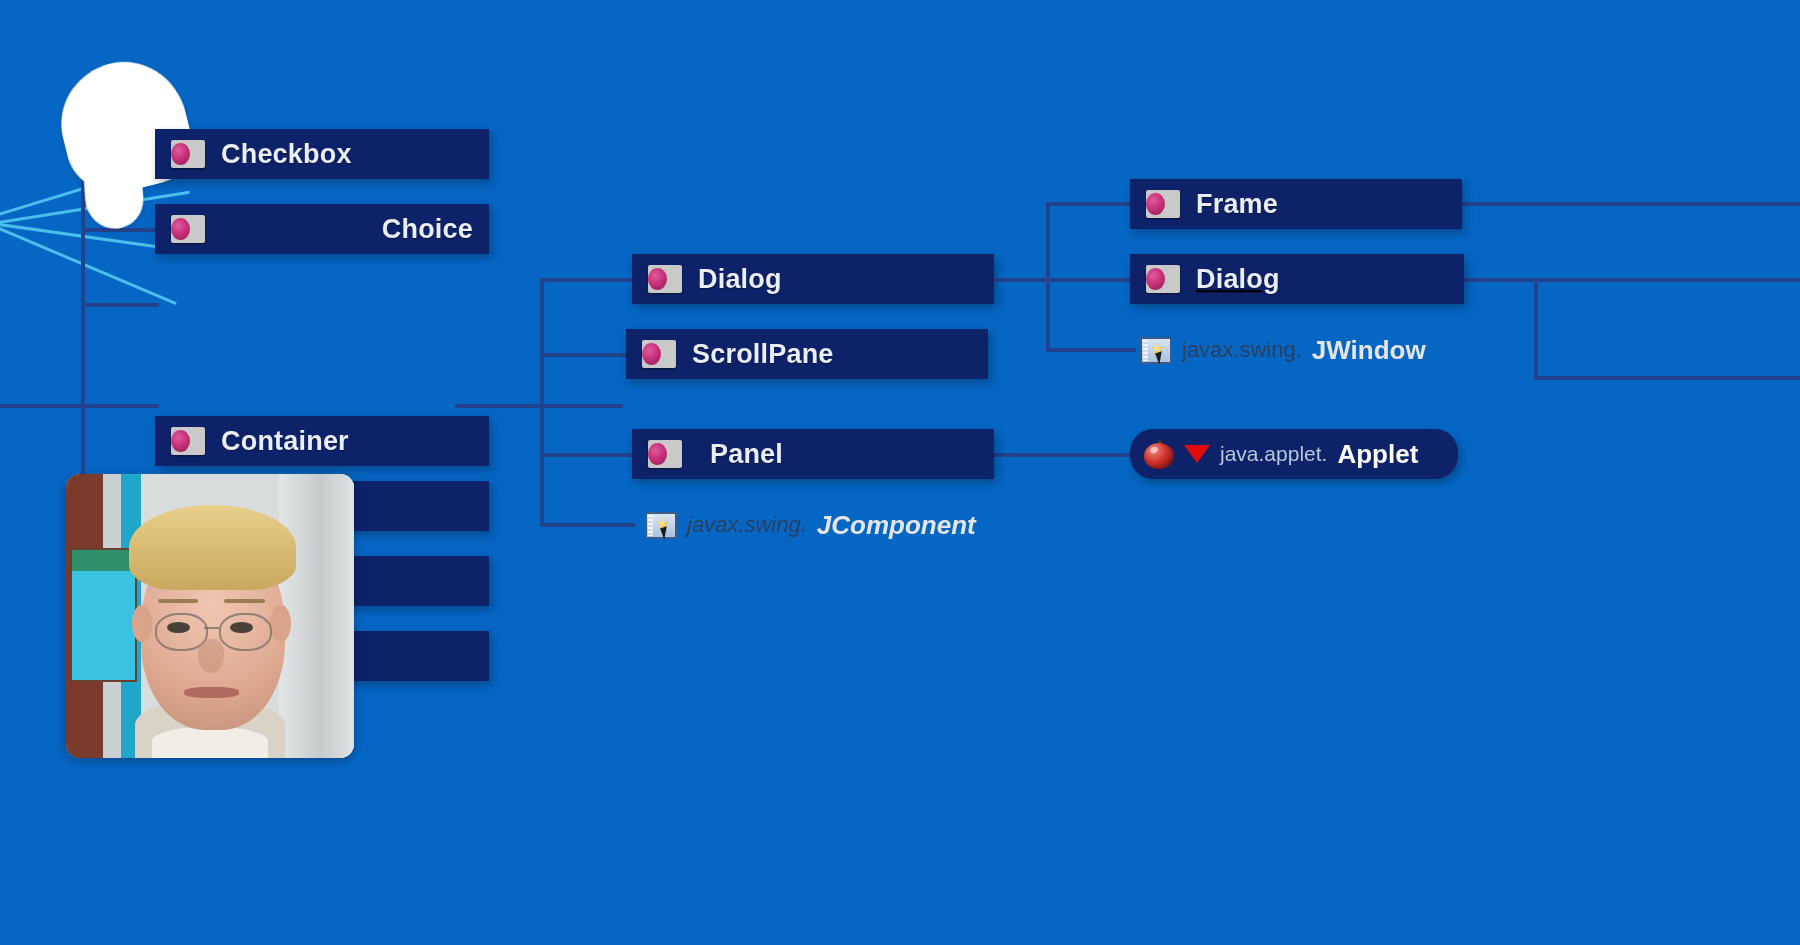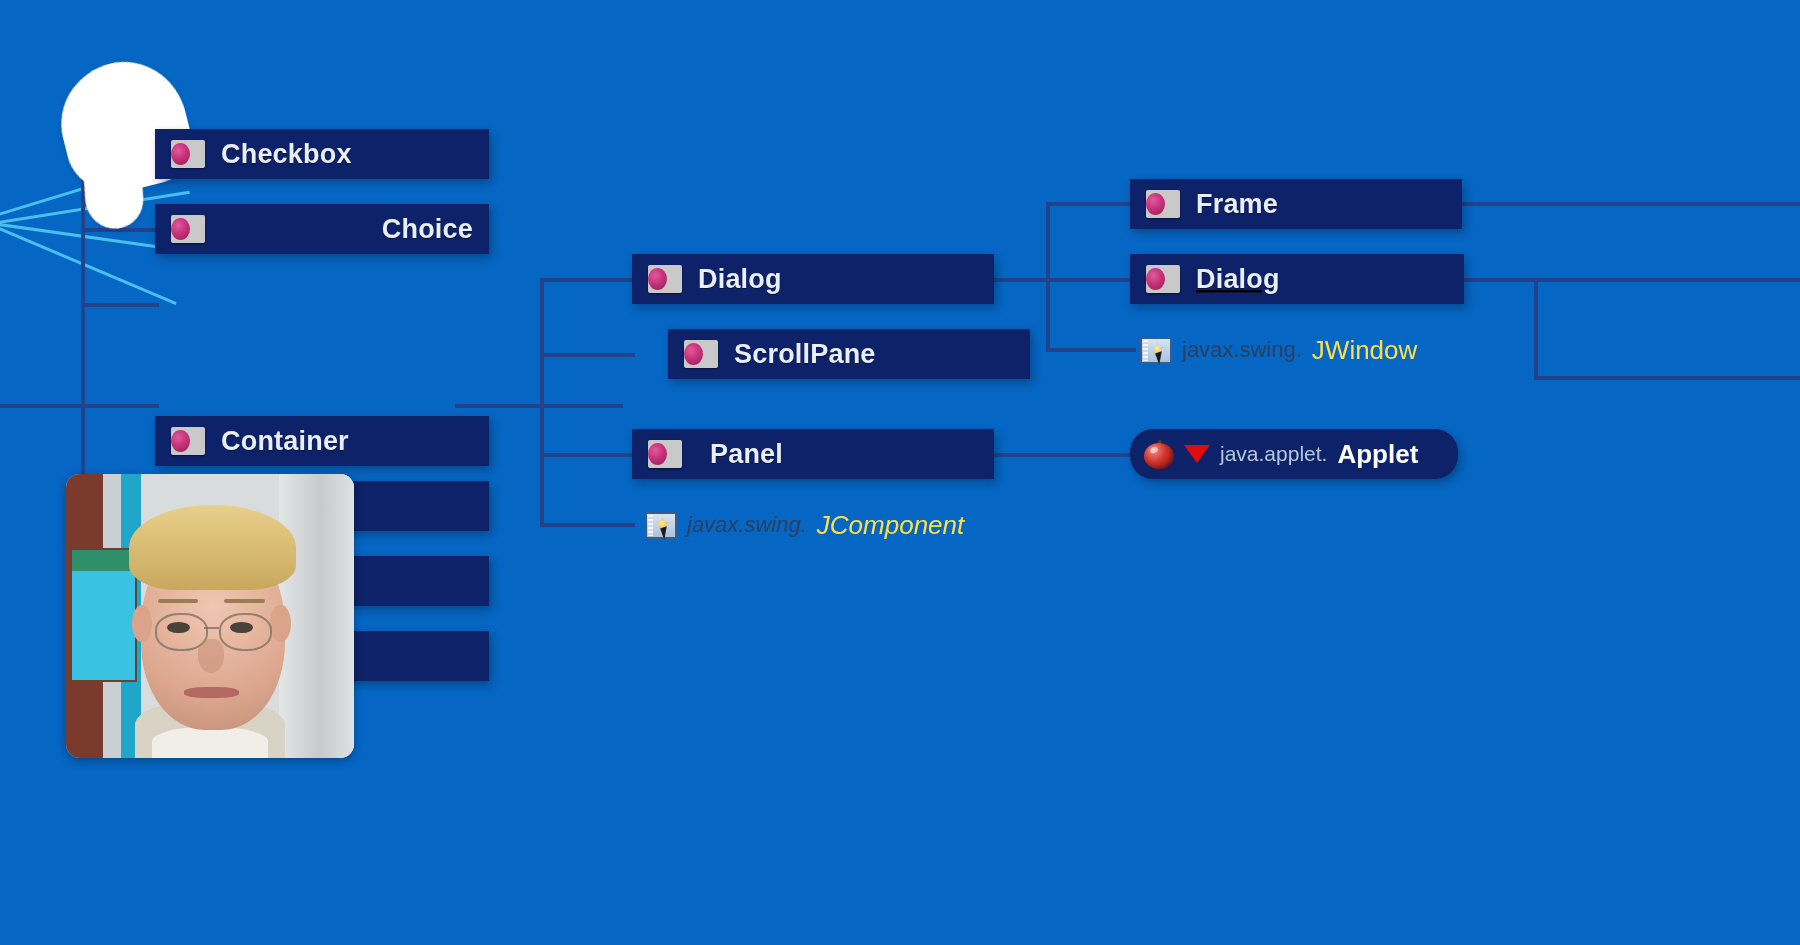--- a/index.html
+++ b/index.html
@@ -85,21 +85,21 @@
     transform:rotate(12deg);}
 
   
   .tri{flex:0 0 auto;width:0;height:0;
     border-left:13px solid transparent;border-right:13px solid transparent;
     border-top:18px solid #e00c0c;}
 
   
   .plainrow{position:absolute;display:flex;align-items:center;}
   .plainrow .pkg{color:#2b3f5e;font-size:22px;}
-  .plainrow .cls{color:#fde047;font-size:26px;font-weight:normal;}
+  .plainrow .cls{color:#e5e5e5;font-size:26px;font-weight:bold;}
   .it .pkg,.it .cls{font-style:italic;}
 
   .onbar .pkg{color:#b9c6da;font-size:21px;}
   .onbar .cls{color:#ffffff;font-size:26px;font-weight:bold;}
 
   
   #blob{position:absolute;left:62px;top:62px;width:125px;height:128px;background:#ffffff;
     border-radius:62% 60% 38% 52% / 58% 62% 42% 46%;
     transform:rotate(-14deg);
     filter:drop-shadow(0 2px 3px rgba(0,0,0,.12));}
@@ -208,21 +208,21 @@
   </div>
   <div class="bar" style="left:155px;top:631px;width:302px;height:50px;padding:0 16px;gap:16px;">
     <span class="lbl" style="font-size:27px;"></span>
   </div>
 
   <div class="bar" style="left:632px;top:254px;width:330px;height:50px;padding:0 16px;gap:16px;">
     <span class="mon"><span class="scr"></span></span>
     <span class="lbl" style="font-size:27px;">Dialog</span>
   </div>
 
-  <div class="bar" style="left:668px;top:329px;width:330px;height:50px;padding:0 16px;gap:16px;">
+  <div class="bar" style="left:626px;top:329px;width:330px;height:50px;padding:0 16px;gap:16px;">
     <span class="mon"><span class="scr"></span></span>
     <span class="lbl" style="font-size:27px;">ScrollPane</span>
   </div>
 
   <div class="bar" style="left:632px;top:429px;width:330px;height:50px;padding:0 16px;gap:16px;">
     <span class="mon"><span class="scr"></span></span>
     <span class="lbl" style="font-size:27px;margin-left:12px;">Panel</span>
   </div>
 
   <div class="plainrow it" style="left:645px;top:508px;height:34px;gap:10px;">

